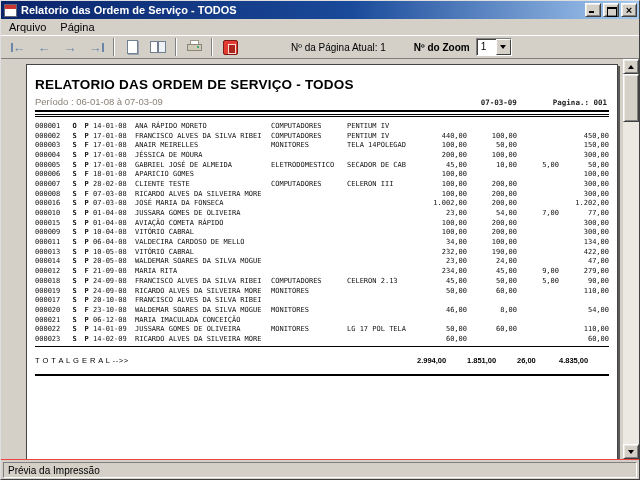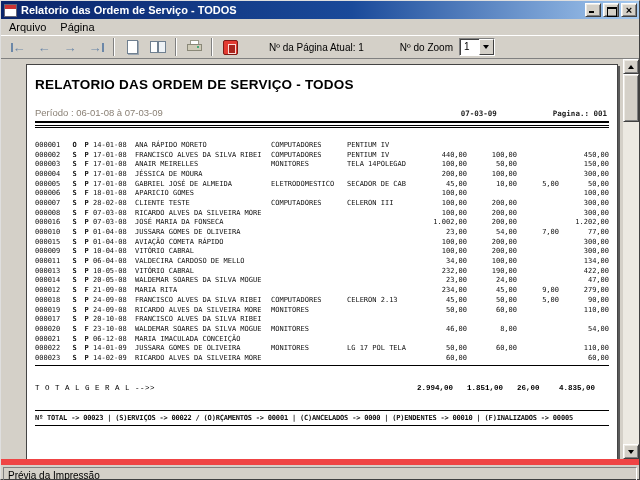--- a/index.html
+++ b/index.html
@@ -51,22 +51,22 @@
   .icon-printer { position:relative; width:17px; height:14px; }
   .icon-printer .pr-paper { position:absolute; left:4px; top:0; width:9px; height:5px; background:#fff; border:1px solid #9a9a8a; }
   .icon-printer .pr-body { position:absolute; left:1px; top:4px; width:15px; height:7px;
     background:#cfcbb8; border:1px solid #8a8878; }
   .icon-printer .pr-led { position:absolute; right:4px; top:6px; width:2px; height:2px; background:#4a7; }
   .icon-exit { width:15px; height:15px; background:#e23b32; border:1px solid #7e1a15; border-radius:2px;
     position:relative; }
   .icon-exit::after { content:""; position:absolute; left:4px; top:3px; width:6px; height:8px;
     background:#a8241d; border:1px solid #fbdad6; }
   .tb-label { font-size:10px; color:#000; white-space:nowrap; }
-  .lbl-page { margin-left:26px; }
-  .lbl-zoom { margin-left:36px; }
+  .lbl-page { margin-left:48px; }
+  .lbl-zoom { margin-left:28px;font-weight:bold; }
   .combo { margin-left:6px; width:36px; height:18px; background:#fff;
     border:1px solid; border-color:#808080 #fff #fff #808080;
     box-shadow:inset 1px 1px 0 #404040; display:flex; align-items:stretch; }
   .combo-val { flex:1; font-size:10px; padding:2px 0 0 4px; }
   .combo-btn { width:15px; background:#d4d0c8; border:1px solid; border-color:#fff #404040 #404040 #fff;
     display:flex; align-items:center; justify-content:center; }
   .arr-down { width:0; height:0; border-left:3px solid transparent; border-right:3px solid transparent;
     border-top:4px solid #000; }
   .arr-up { width:0; height:0; border-left:3px solid transparent; border-right:3px solid transparent;
     border-bottom:4px solid #000; }
@@ -84,48 +84,48 @@
     display:flex; align-items:center; justify-content:center; }
   .sthumb { width:16px; height:48px; background:#d4d0c8; flex:0 0 auto;
     border:1px solid; border-color:#fff #404040 #404040 #fff;
     box-shadow:inset 1px 1px 0 #ece9e2, inset -1px -1px 0 #808080; }
   .strack { flex:1 1 auto; }
 
   
   .rpt-head { display:flex; justify-content:space-between; align-items:flex-end; padding-top:4px; }
   .rpt-title { font-size:13.5px; font-weight:bold; letter-spacing:.2px; }
   .rpt-program { font-size:9.5px; color:#4c4c4c; letter-spacing:.3px; }
-  .rpt-sub { display:flex; justify-content:space-between; align-items:baseline; margin-top:15px; }
+  .rpt-sub { display:flex; justify-content:space-between; align-items:baseline; margin-top:4px; }
   .rpt-period { font-size:9.5px; color:#8a8075; }
   .rpt-datepage { font-family:"DejaVu Sans Mono", monospace; font-size:7.5px; font-weight:bold;
-    display:flex; gap:56px; padding-right:2px; color:#222; }
+    display:flex; gap:36px; padding-right:2px; color:#222; }
   .rule-thick { border-top:2px solid #000; margin-top:3px; }
   .rule-thin  { border-top:1px solid #000; }
   .rule-dbl   { height:3px; border-top:1px solid #000; border-bottom:1px solid #000; margin-top:2px; }
   .thead { display:grid; grid-template-columns:34px 24px 42px 136px 76px 70px 50px 50px 42px 50px;
     font-family:"DejaVu Sans Mono", monospace; font-size:7px; margin-top:5px; color:#111; }
   .thead span:nth-child(n+7) { text-align:right; }
 
-  .tbody { margin-top:12px; }
+  .tbody { margin-top:4px; }
   .trow { display:grid; grid-template-columns:34px 11px 13px 42px 136px 76px 70px 50px 50px 42px 50px;
     height:9.7px; align-items:center; font-family:"DejaVu Sans Mono", monospace;
     font-size:7px; color:#111; white-space:nowrap; }
   .trow .c-st, .trow .c-pf { font-weight:bold; text-align:center; }
   .trow .c-pecas, .trow .c-mao, .trow .c-desc, .trow .c-total { text-align:right; }
 
   .total-row { display:grid; grid-template-columns:382px 50px 50px 42px 50px;
-    font-family:Liberation Mono, monospace; font-size:7.5px; margin:18px 0; align-items:center; }
+    font-family:Liberation Sans, sans-serif; font-size:7.5px; margin:9px 0; align-items:center; }
   .total-row .t-label { letter-spacing:.5px; }
   .total-row span:nth-child(n+2) { text-align:left; font-weight:bold; }
   .summary { font-family:"DejaVu Sans Mono", monospace; font-size:7px; font-weight:bold;
     letter-spacing:-.2px; white-space:nowrap; margin:3px 0; color:#111; }
   .mt2{margin-top:2px;} .mt3{margin-top:3px;}
 
   
-  .statusbar { height:20px; flex:0 0 auto; padding:2px 2px; border-top:6px solid #ef4444; }
+  .statusbar { height:20px; flex:0 0 auto; padding:2px 2px; border-top:1px solid #ef4444; }
   .status-panel { height:16px; border:1px solid; border-color:#808080 #fff #fff #808080;
     font-size:10px; padding:2px 4px; color:#000; }
 </style>
 </head>
 <body>
 
 <div class="window">
 
   <div class="titlebar">
     <span class="app-icon"></span>
@@ -508,21 +508,20 @@
 
       <div class="rule-thin mt2"></div>
       <div class="total-row">
         <span class="t-label">T O T A L   G E R A L   --&gt;&gt;</span>
         <span>2.994,00</span>
         <span>1.851,00</span>
         <span>26,00</span>
         <span>4.835,00</span>
       </div>
       <div class="rule-thin mt3"></div>
-      <div class="summary">Nº TOTAL -&gt; 00023 | (S)ERVIÇOS -&gt; 00022 / (O)RÇAMENTOS -&gt; 00001 | (C)ANCELADOS -&gt; 0000 | (P)ENDENTES -&gt; 00010 | (F)INALIZADOS -&gt; 00005</div>
       <div class="rule-thin"></div>
 
     </div>
 
     <div class="vscroll">
       <span class="sbtn">
           <span class="arr-up"></span>
         </span>
       <span class="sthumb"></span>
       <span class="strack"></span>

